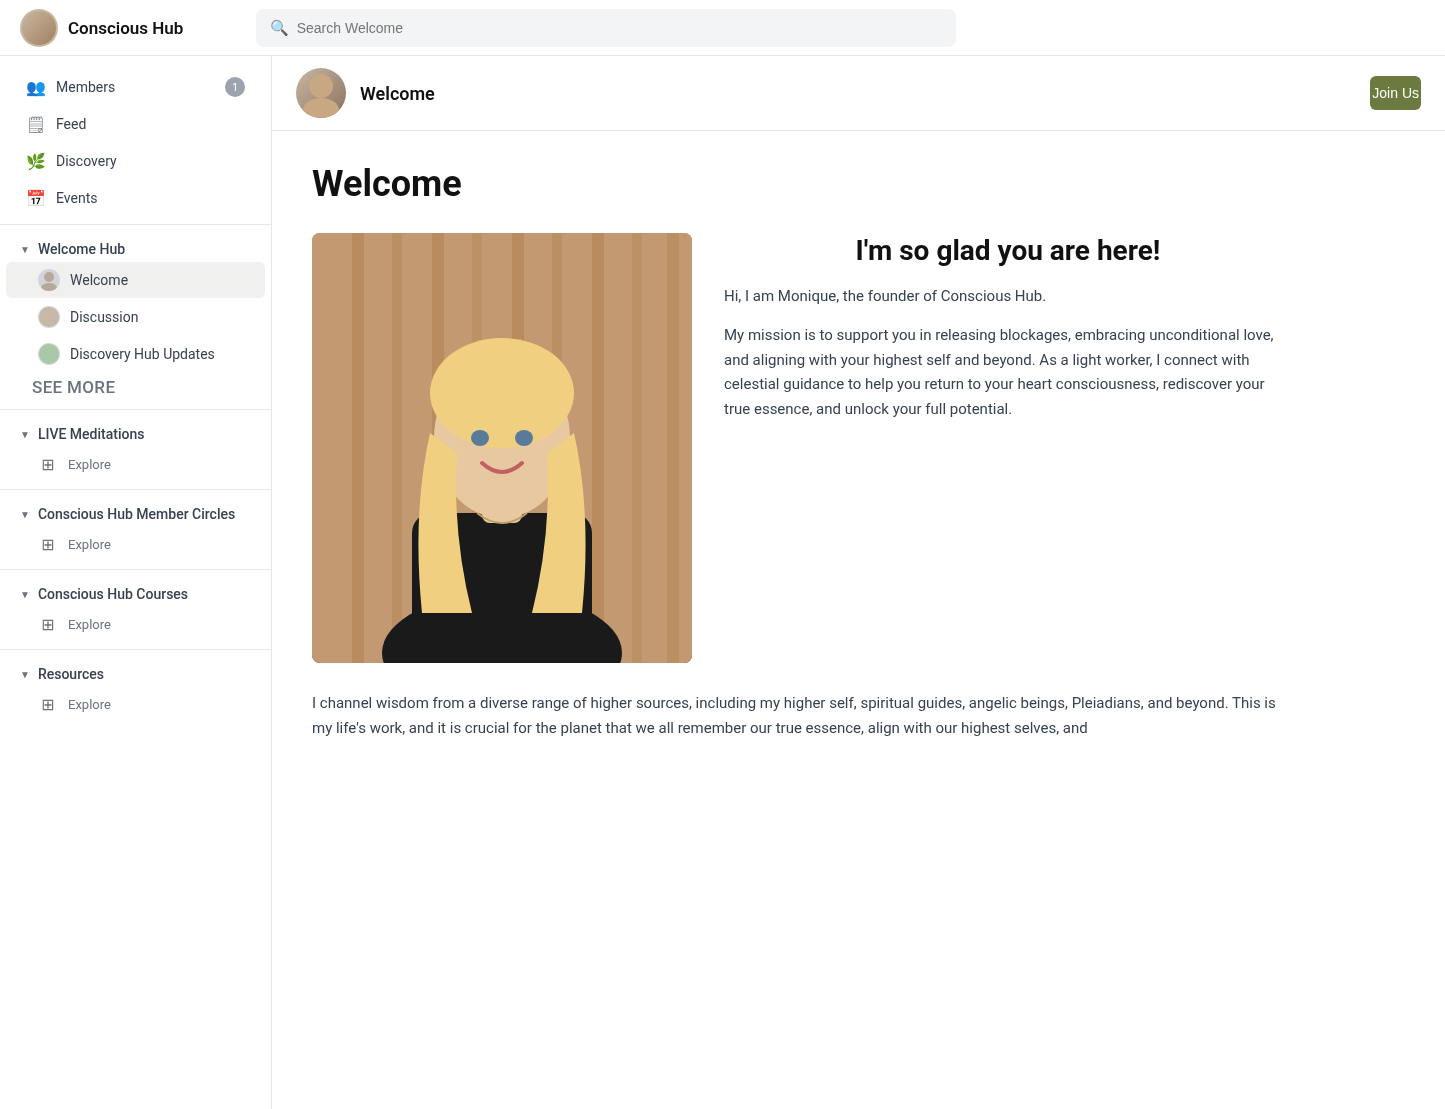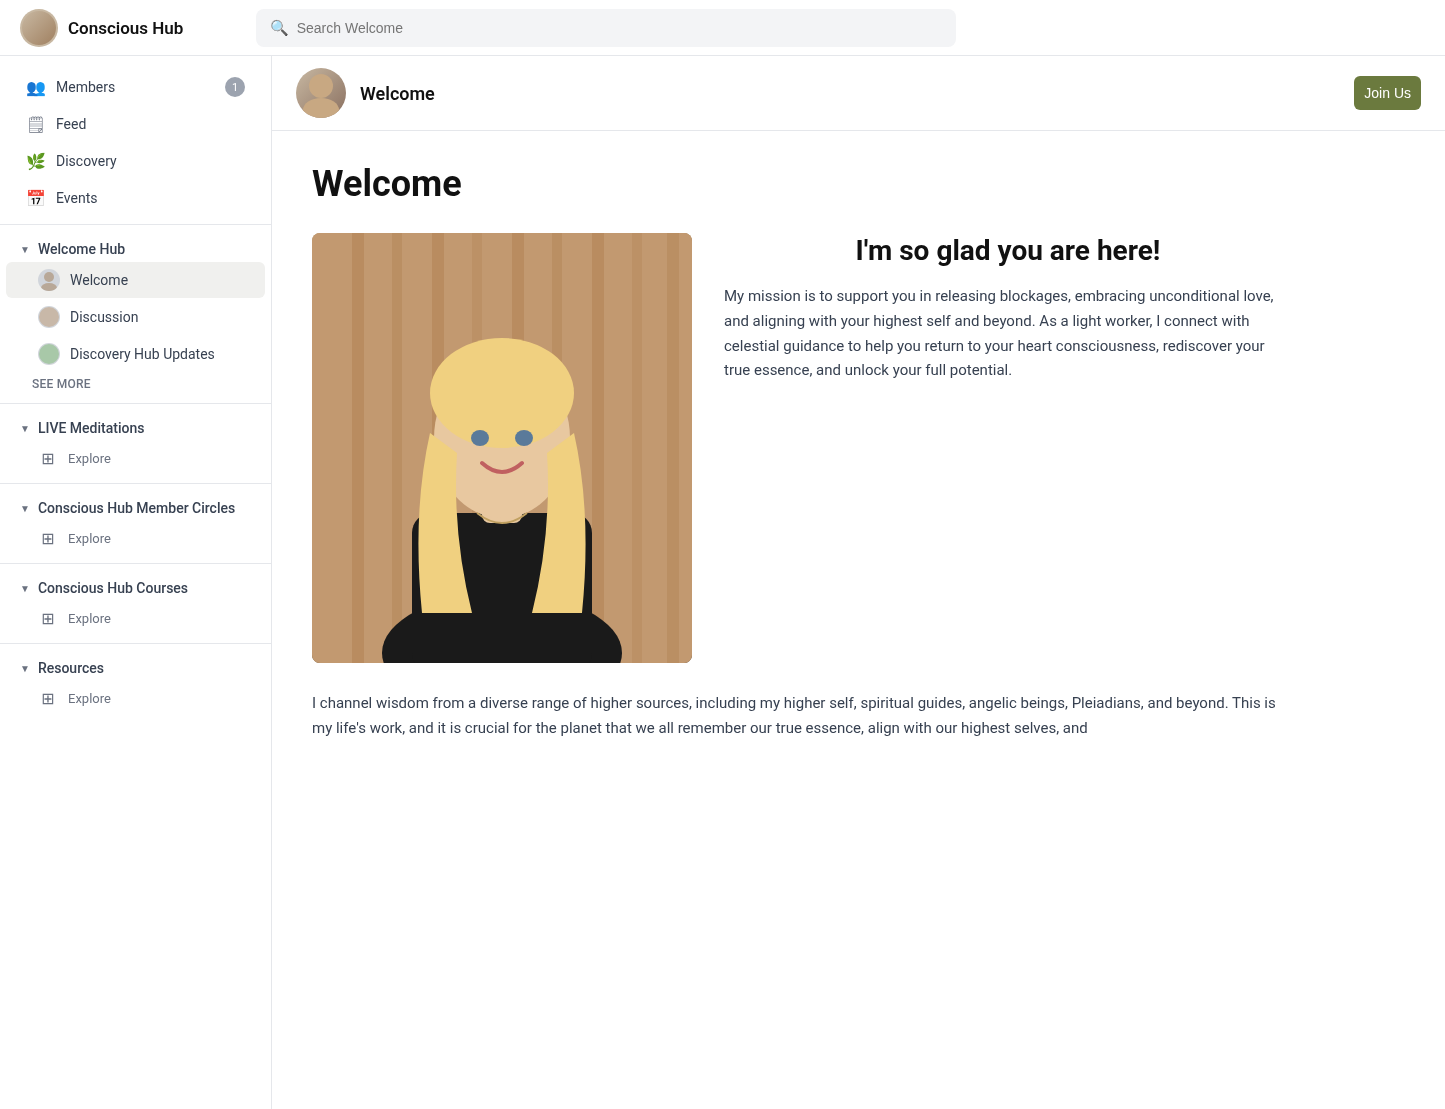--- a/index.html
+++ b/index.html
@@ -50,21 +50,21 @@
     .sidebar-sub-item {
       display: flex; align-items: center; gap: 10px; padding: 7px 20px 7px 32px;
       cursor: pointer; font-size: 14px; color: #374151; border-radius: 6px; margin: 1px 6px;
     }
     .sidebar-sub-item.active { background: #f0f0ee; }
     .sidebar-sub-avatar {
       width: 22px; height: 22px; border-radius: 50%; background: #d1d5db;
       display: flex; align-items: center; justify-content: center; font-size: 11px; overflow: hidden; flex-shrink: 0;
     }
     .see-more-btn {
-      display: block; padding: 4px 20px 4px 32px; font-size: 12px; color: #6b7280;
+      display: block; padding: 4px 20px 4px 32px; font-size: 17px; color: #6b7280;
       cursor: pointer; font-weight: 500; letter-spacing: 0.02em;
     }
     .notification-badge {
       margin-left: auto; background: #9ca3af; color: #fff; border-radius: 50%;
       width: 20px; height: 20px; font-size: 11px; display: flex; align-items: center; justify-content: center;
     }
     .explore-label { font-size: 13px; color: #6b7280; }
 
     
     .main-content { flex: 1; overflow-y: auto; }
@@ -74,21 +74,21 @@
       display: flex; align-items: center; padding: 12px 24px; border-bottom: 1px solid #e5e7eb;
       gap: 14px; background: #fff;
     }
     .content-header-avatar {
       width: 50px; height: 50px; border-radius: 50%; background: linear-gradient(135deg, #c8b8a2, #8a7060);
       flex-shrink: 0; overflow: hidden; display: flex; align-items: center; justify-content: center;
     }
     .content-header-title { font-size: 18px; font-weight: 600; color: #111; flex: 1; }
     .join-btn {
       background: #6b7a3e; color: #fff; border: none; border-radius: 6px;
-      padding: 9px 10px; font-size: 14px; font-weight: 500; cursor: pointer;
+      padding: 9px 2px; font-size: 14px; font-weight: 500; cursor: pointer;
     }
 
     
     .page-body { padding: 32px 40px; max-width: 1060px; }
     .page-title { font-size: 36px; font-weight: 700; color: #111; margin-bottom: 28px; }
 
     .welcome-section { display: flex; gap: 32px; margin-bottom: 28px; }
     .welcome-photo {
       width: 380px; height: 430px; border-radius: 8px; flex-shrink: 0;
       background: linear-gradient(160deg, #c8a882 0%, #a07850 30%, #2c1a0e 100%);
@@ -277,20 +277,21 @@
 
             <path d="M170 230 Q190 248 210 230" stroke="#c06060" stroke-width="4" fill="none" stroke-linecap="round"></path>
 
             <path d="M165 280 Q190 300 215 280" stroke="#c0a060" stroke-width="2" fill="none"></path>
           </svg>
         </div>
 
         <div class="welcome-text">
           <h2 class="welcome-headline">I'm so glad you are here!</h2>
           <div class="welcome-body">
+            <p>Hi, I am Monique, the founder of Conscious Hub.</p>
             <p>My mission is to support you in releasing blockages, embracing unconditional love, and aligning with your highest self and beyond. As a light worker, I connect with celestial guidance to help you return to your heart consciousness, rediscover your true essence, and unlock your full potential.</p>
           </div>
         </div>
       </div>
 
       <div class="welcome-full-text">
         <p>I channel wisdom from a diverse range of higher sources, including my higher self, spiritual guides, angelic beings, Pleiadians, and beyond. This is my life's work, and it is crucial for the planet that we all remember our true essence, align with our highest selves, and</p>
       </div>
     </div>
 

